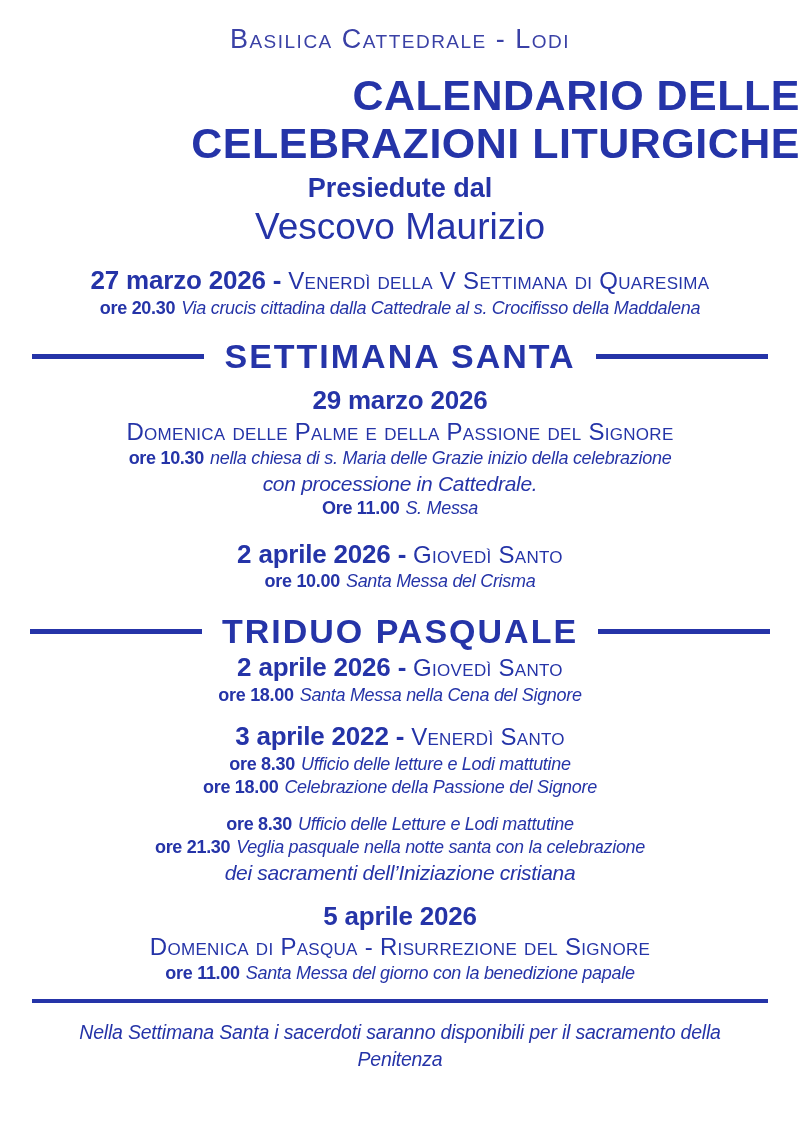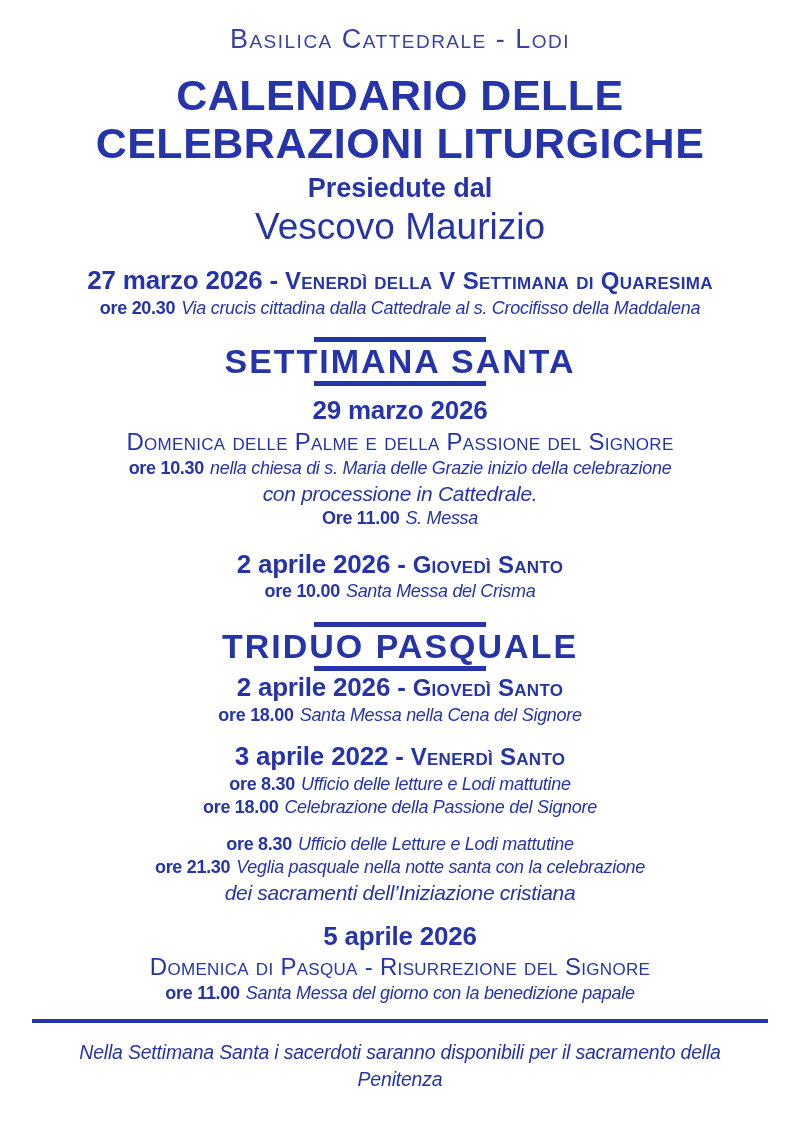--- a/index.html
+++ b/index.html
@@ -22,41 +22,42 @@
     letter-spacing:1.5px;
     color:#3a41a6;
     margin-bottom:16px;
   }
   .main-title{
     font-size:43px;
     line-height:1.12;
     font-weight:bold;
     letter-spacing:0.5px;
     margin-bottom:6px;
+    text-align:right;
   }
   .presided{
     font-size:27px;
     font-weight:700;
     margin:4px 0 2px 0;
   }
   .bishop{
     font-size:37px;
     font-weight:normal;
     margin:2px 0 16px 0;
   }
   .event{margin:0 auto 15px auto;max-width:740px;}
   .date-line{
     font-size:26px;
     line-height:1.25;
     font-weight:bold;
     letter-spacing:-0.2px;
   }
   .sc{
     font-variant:small-caps;
-    font-weight:700;
+    font-weight:400;
     font-size:24px;
     letter-spacing:0.3px;
   }
   .date-line .sc{margin-left:7px;}
   .caps-title{
     font-variant:small-caps;
     font-weight:400;
     font-size:24px;
     line-height:1.2;
     letter-spacing:0.3px;
@@ -70,21 +71,20 @@
   .tline .time{font-weight:bold;font-style:normal;margin-right:6px;}
   .tline .desc{font-style:italic;}
   .cont{
     font-size:21px;line-height:1.3;font-style:italic;letter-spacing:-0.3px;
   }
   .section-heading{
     display:flex;
     align-items:center;
     justify-content:center;
     margin:10px 30px 8px 30px;
-    flex-direction:column;
   }
   .section-heading .label{
     font-size:34px;
     font-weight:bold;
     letter-spacing:2px;
     white-space:nowrap;
     padding:0 20px;
   }
   .rule{
     height:5px;

